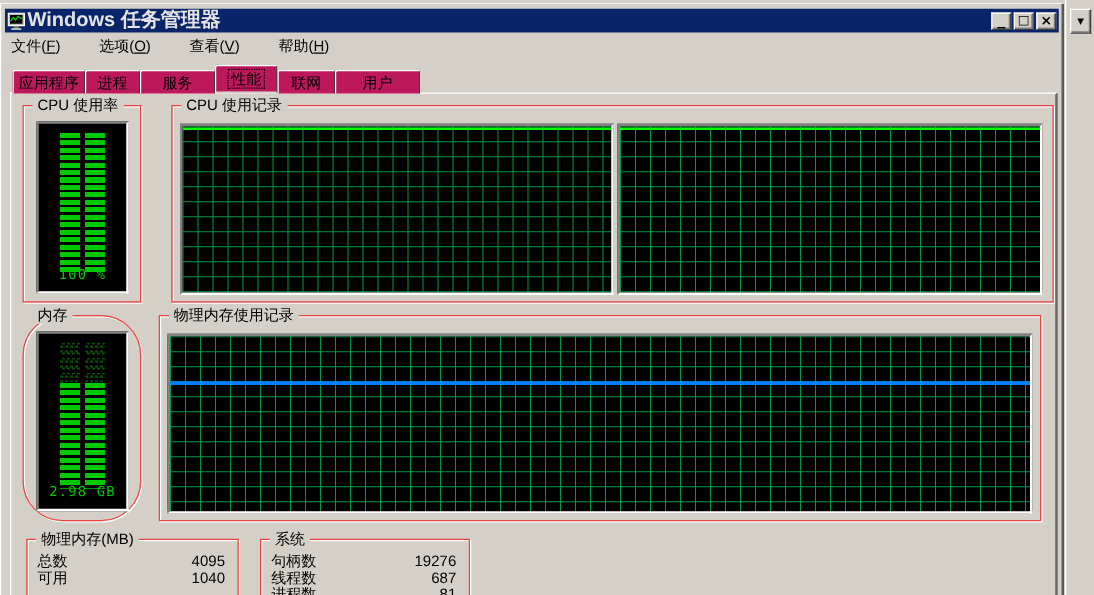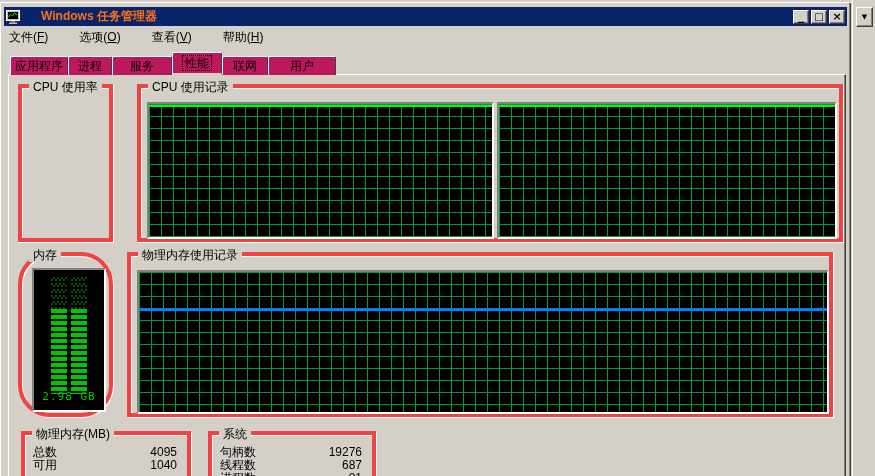--- a/index.html
+++ b/index.html
@@ -15,21 +15,21 @@
   
   .window-bg{
     left:0;top:2px;width:851px;height:474px;background:var(--dialog-face,#d4d0c8);
     box-shadow: inset 1px 1px 0 #ffffff, inset -1px 0 0 #404040, inset -2px 0 0 #808080;
   }
   .titlebar{
     left:4px;top:7px;width:843px;height:19px;background:var(--titlebar,#0a246a);
     display:flex;align-items:center;padding:0 2px;box-sizing:border-box;
   }
   .titlebar .title-text{
-    color:#f97316;font-weight:bold;font-size:12px;margin-left:20px;white-space:nowrap;
+    color:#e5e5e5;font-weight:bold;font-size:16px;margin-left:1px;white-space:nowrap;
   }
   .title-buttons{margin-left:auto;display:flex;gap:2px;}
   .tb-btn{
     width:16px;height:14px;background:#d4d0c8;
     border:1px solid;border-color:#ffffff #404040 #404040 #ffffff;
     box-shadow:inset -1px -1px 0 #808080;
     display:flex;align-items:center;justify-content:center;
     font-size:9px;line-height:9px;color:#000;cursor:default;box-sizing:border-box;
     font-family:"DejaVu Sans",sans-serif;
   }
@@ -64,21 +64,21 @@
 
   .tabpage{
     left:8px;top:74px;width:838px;height:402px;background:#d4d0c8;z-index:1;
     border-top:1px solid #fff;border-left:1px solid #fff;border-right:1px solid #404040;
     box-shadow:inset -1px 0 0 #808080;box-sizing:border-box;
   }
 
   
   .group{
     position:absolute;z-index:2;
-    border:4px solid #ef4444;
+    border:1px solid #ef4444;
     box-shadow:inset 1px 1px 0 #ffffff, 1px 1px 0 #ffffff;
     box-sizing:border-box;
   }
   .group>.group-label{
     position:absolute;top:-8px;left:7px;background:#d4d0c8;padding:0 4px;
     white-space:nowrap;line-height:14px;
   }
 
   
   .black-panel{
@@ -175,20 +175,31 @@
   <div class="tab"><span class="tab-label">应用程序</span></div>
   <div class="tab"><span class="tab-label">进程</span></div>
   <div class="tab"><span class="tab-label">服务</span></div>
   <div class="tab active"><span class="tab-label">性能</span></div>
   <div class="tab"><span class="tab-label">联网</span></div>
   <div class="tab"><span class="tab-label">用户</span></div>
 </div>
 
 <div class="group" style="left:18px;top:84px;width:95px;height:158px;">
   <span class="group-label">CPU 使用率</span>
+  <div class="black-panel" style="left:10px;top:12px;width:74px;height:138px;">
+    <div class="led-bars" style="left:17px;top:7px;width:36px;height:112px;">
+      <div class="led-col">
+          <div class="led-bright" id="cpu-col1" style="height:100%"></div>
+        </div>
+      <div class="led-col">
+          <div class="led-bright" id="cpu-col2" style="height:100%"></div>
+        </div>
+    </div>
+    <div class="led-value">100 %</div>
+  </div>
 </div>
 
 <div class="group" style="left:137px;top:84px;width:706px;height:158px;">
   <span class="group-label">CPU 使用记录</span>
   <div class="graph" style="left:6px;top:14px;width:347px;height:137px;">
     <div class="cpu-line"></div>
   </div>
   <div class="graph" style="left:356px;top:14px;width:340px;height:137px;">
     <div class="cpu-line"></div>
   </div>

